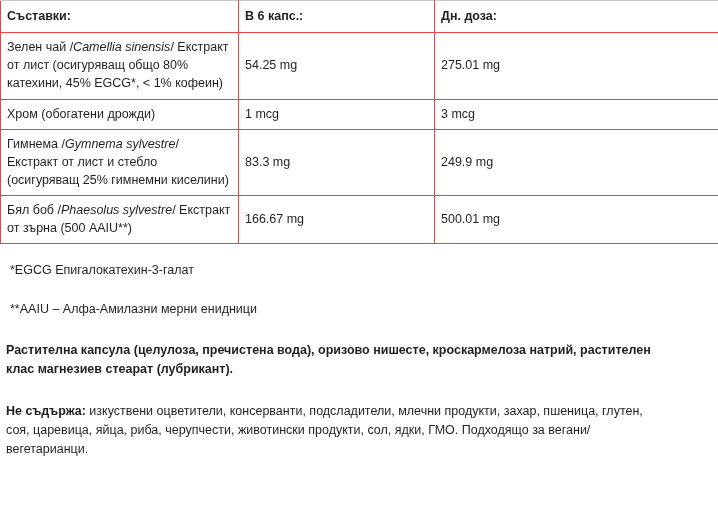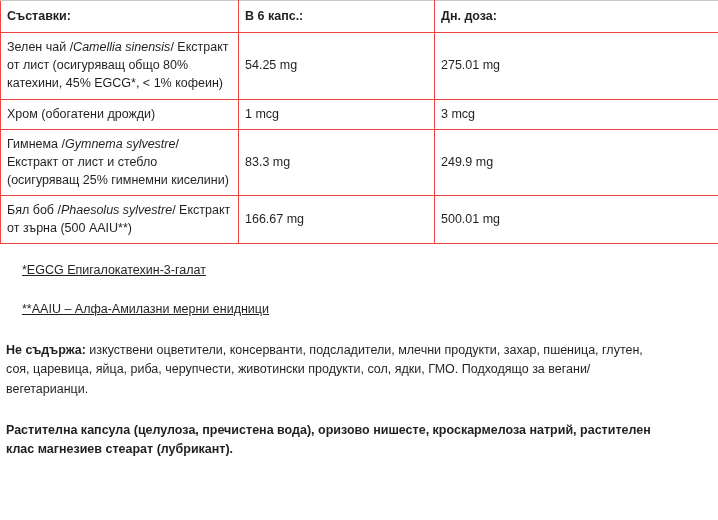--- a/index.html
+++ b/index.html
@@ -57,25 +57,24 @@
   sup.reg {
     font-size: 8px;
     vertical-align: super;
     line-height: 0;
   }
   .notes {
     padding: 0 0 0 6px;
     margin: 0;
   }
   .note {
-    margin: 16px;
+    margin: 4px;
     padding: 0;
     line-height: 1.5;
     font-size: 12.5px;
-    text-decoration: underline;
   }
   .note.first { margin-top: 17px; }
   .note.second { margin-top: 20px; }
   .para {
     margin-top: 22px;
     line-height: 1.55;
     font-size: 12.5px;
   }
   .para.bold { font-weight: bold; }
   .para .lead { font-weight: bold; }
@@ -118,17 +117,17 @@
         <td class="name">Бял боб /<span class="it">Phaesolus sylvestre</span>/ Екстракт от зърна (500 AAIU**)</td>
         <td class="value">166.67 mg</td>
         <td class="value">500.01 mg</td>
       </tr>
     </tbody>
   </table>
 
   <div class="notes">
     <p class="note first">*EGCG Епигалокатехин-3-галат</p>
     <p class="note second">**AAIU – Алфа-Амилазни мерни енидници</p>
+    <p class="para bold">Растителна капсула (целулоза, пречистена вода), оризово нишесте, кроскармелоза натрий, растителен клас магнезиев стеарат (лубрикант).</p>
     <p class="para"><span class="lead">Не съдържа:</span><span> изкуствени оцветители, консерванти, подсладители, млечни продукти, захар, пшеница, глутен, соя, царевица, яйца, риба, черупчести, животински продукти, сол, ядки, ГМО. Подходящо за вегани/ вегетарианци.</span></p>
-    <p class="para bold">Растителна капсула (целулоза, пречистена вода), оризово нишесте, кроскармелоза натрий, растителен клас магнезиев стеарат (лубрикант).</p>
   </div>
 
 </div>
 
 </body></html>

